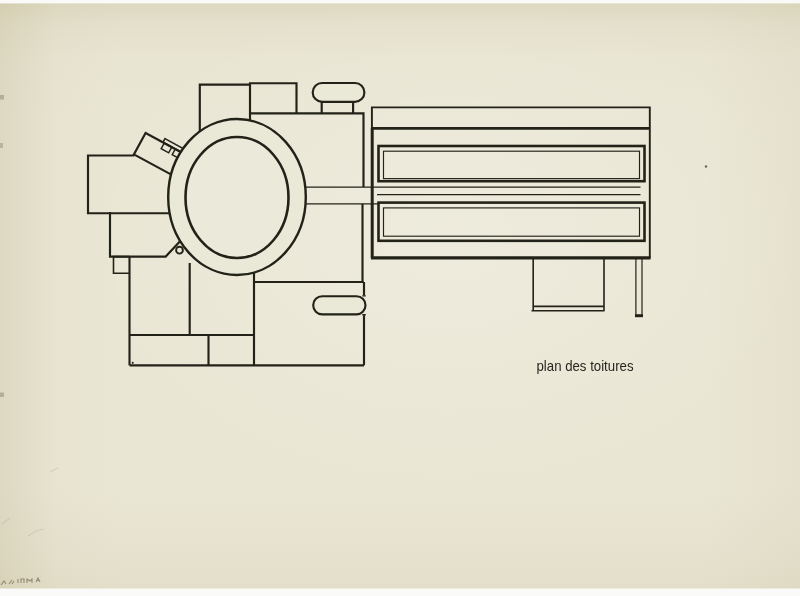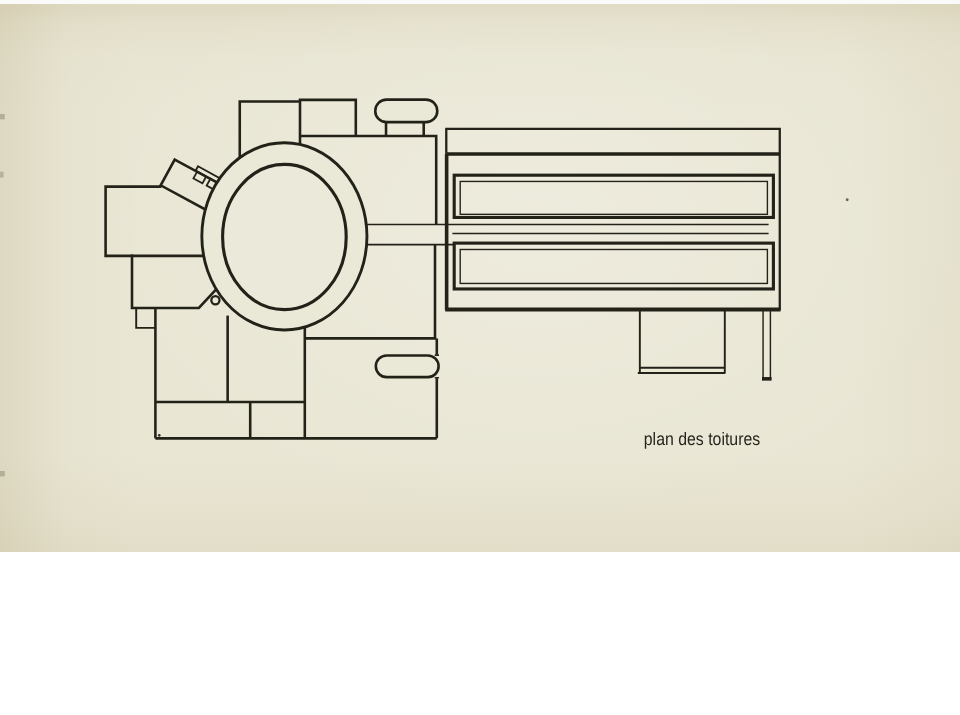--- a/index.html
+++ b/index.html
@@ -1,16 +1,16 @@
 <!DOCTYPE html>
 <html><head>
 <meta charset="utf-8">
 <style>
   html,body{margin:0;padding:0;}
-  .page{position:relative;width:800px;height:460px;overflow:hidden;
+  .page{position:relative;width:800px;height:596px;overflow:hidden;
     background:
       radial-gradient(ellipse 520px 360px at 56% 40%, rgba(255,255,255,0.22), rgba(255,255,255,0) 72%),
       linear-gradient(90deg, rgba(176,162,118,0.20) 0%, rgba(176,162,118,0.04) 7%, rgba(176,162,118,0) 15%, rgba(176,162,118,0) 88%, rgba(176,162,118,0.07) 100%),
       linear-gradient(180deg, rgba(176,160,112,0.22) 0%, rgba(176,160,112,0.09) 4%, rgba(176,160,112,0.02) 10%, rgba(176,160,112,0) 20%, rgba(176,160,112,0) 82%, rgba(176,160,112,0.06) 93%, rgba(176,160,112,0.12) 100%),
       #e9e6d4;
     font-family:"Liberation Sans", sans-serif;}
   svg{position:absolute;left:0;top:0;}
 </style>
 </head>
 <body>

